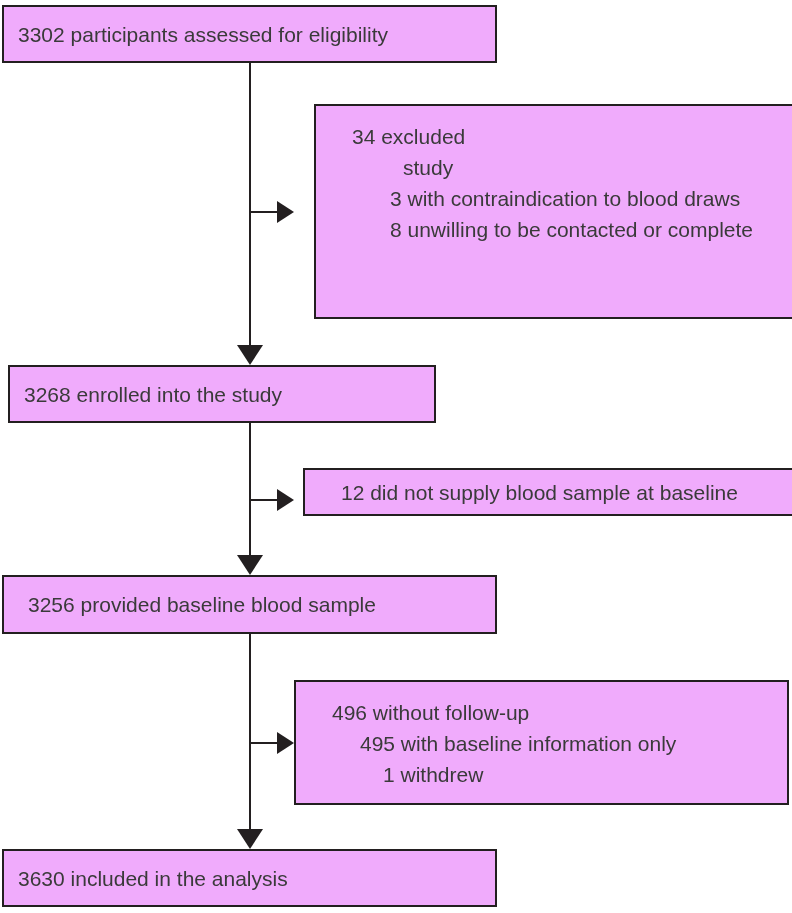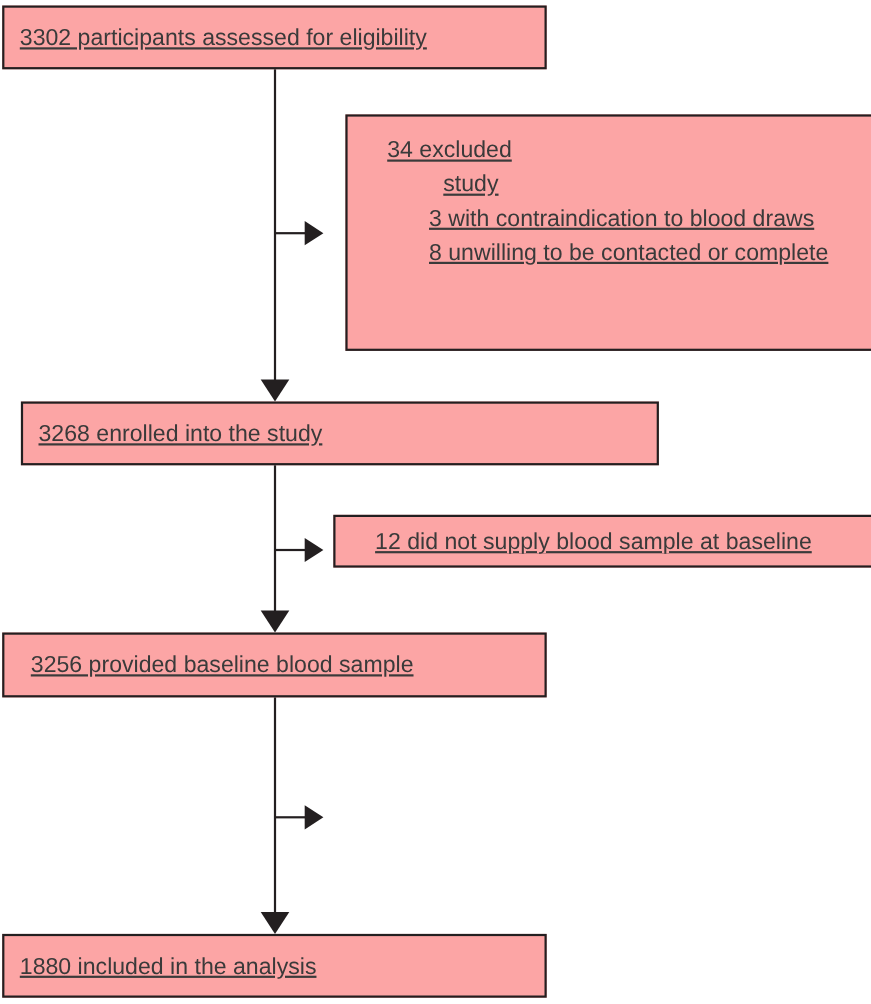--- a/index.html
+++ b/index.html
@@ -14,25 +14,24 @@
     background: var(--bg, #ffffff);
     font-family: "Liberation Sans", sans-serif;
     color: var(--text, #3a3a3a);
     font-size: 21px;
     overflow: hidden;
   }
   .flow-box {
     position: absolute;
     box-sizing: border-box;
     border: 2px solid var(--line, #231f20);
-    background: #fca5a5;
+    background: #f0abfc;
     display: flex;
     flex-direction: column;
     justify-content: center;
-    text-decoration: underline;
   }
   .flow-box.top-aligned {
     justify-content: flex-start;
     padding-top: 15px;
   }
   .flow-box.main-col { padding-left: 14px; }
   .flow-box.side-col { padding-left: 36px; }
   .line {
     line-height: 31px;
     white-space: nowrap;
@@ -71,21 +70,21 @@
     width: 0;
     height: 0;
     border-top: 11px solid transparent;
     border-bottom: 11px solid transparent;
     border-left: 17px solid var(--line, #231f20);
   }
 
   
   #box-assessed   { left: 2px;   top: 5px;   width: 495px; height: 58px;  }
   #box-excluded   { left: 294px; top: 104px; width: 495px; height: 215px; margin-left: 20px; }
-  #box-enrolled   { left: 19px;   top: 365px; width: 580px; height: 58px;  }
+  #box-enrolled   { left: 8px;   top: 365px; width: 428px; height: 58px;  }
   #box-noblood    { left: 303px; top: 468px; width: 495px; height: 48px;  }
   #box-baseline   { left: 2px;   top: 575px; width: 495px; height: 59px; padding-left: 24px;  }
   #box-nofollowup { left: 294px; top: 680px; width: 495px; height: 125px; }
   #box-analysis   { left: 2px;   top: 849px; width: 495px; height: 58px;  }
 
   
   #vline-1 { top: 63px;  height: 284px; }
   #vline-2 { top: 423px; height: 134px; }
   #vline-3 { top: 634px; height: 197px; }
   #arrow-down-1 { top: 345px; }
@@ -109,34 +108,39 @@
 
   <div class="flow-box main-col" id="box-enrolled">
       <div class="line indent-0">3268 enrolled into the study</div>
     </div>
 
   <div class="flow-box main-col" id="box-baseline">
       <div class="line indent-0">3256 provided baseline blood sample</div>
     </div>
 
   <div class="flow-box main-col" id="box-analysis">
-      <div class="line indent-0">1880 included in the analysis</div>
+      <div class="line indent-0">3630 included in the analysis</div>
     </div>
 
   <div class="flow-box side-col top-aligned" id="box-excluded">
       <div class="line indent-0">34 excluded</div>
       <div class="line indent-3">study</div>
       <div class="line indent-2">3 with contraindication to blood draws</div>
       <div class="line indent-2">8 unwilling to be contacted or complete</div>
     </div>
 
   <div class="flow-box side-col" id="box-noblood">
       <div class="line indent-0">12 did not supply blood sample at baseline</div>
     </div>
 
+  <div class="flow-box side-col top-aligned" id="box-nofollowup">
+      <div class="line indent-0">496 without follow-up</div>
+      <div class="line indent-1">495 with baseline information only</div>
+      <div class="line indent-3">1 withdrew</div>
+    </div>
 
   <div class="vline" id="vline-1"></div>
   <div class="arrow-down" id="arrow-down-1"></div>
 
   <div class="vline" id="vline-2"></div>
   <div class="arrow-down" id="arrow-down-2"></div>
 
   <div class="vline" id="vline-3"></div>
   <div class="arrow-down" id="arrow-down-3"></div>
 

